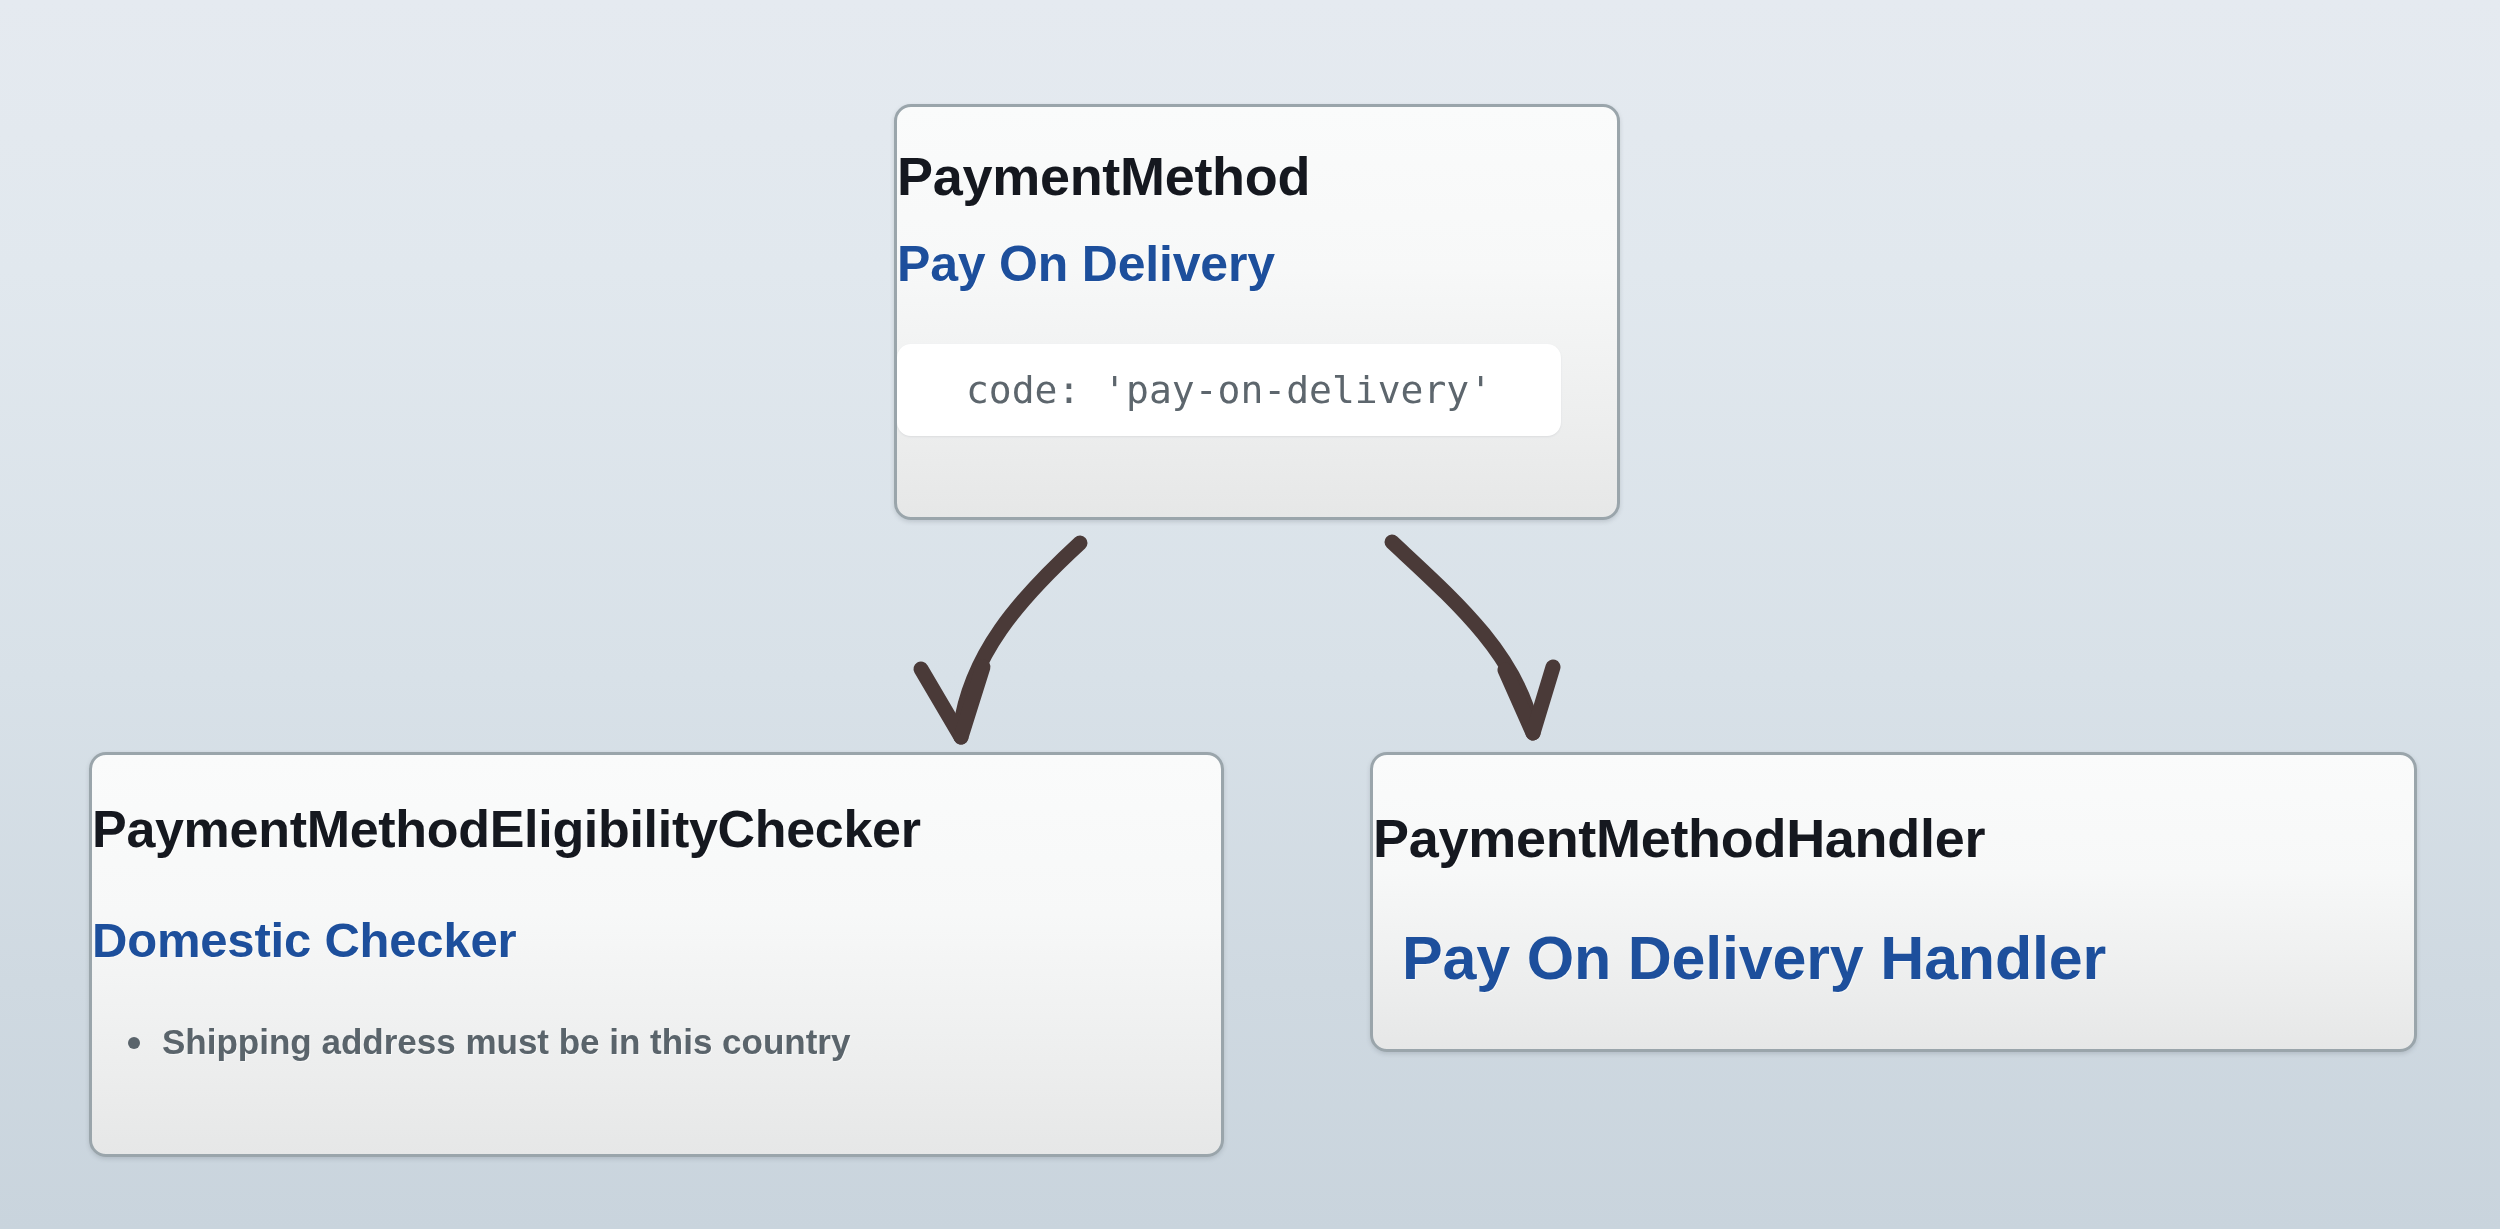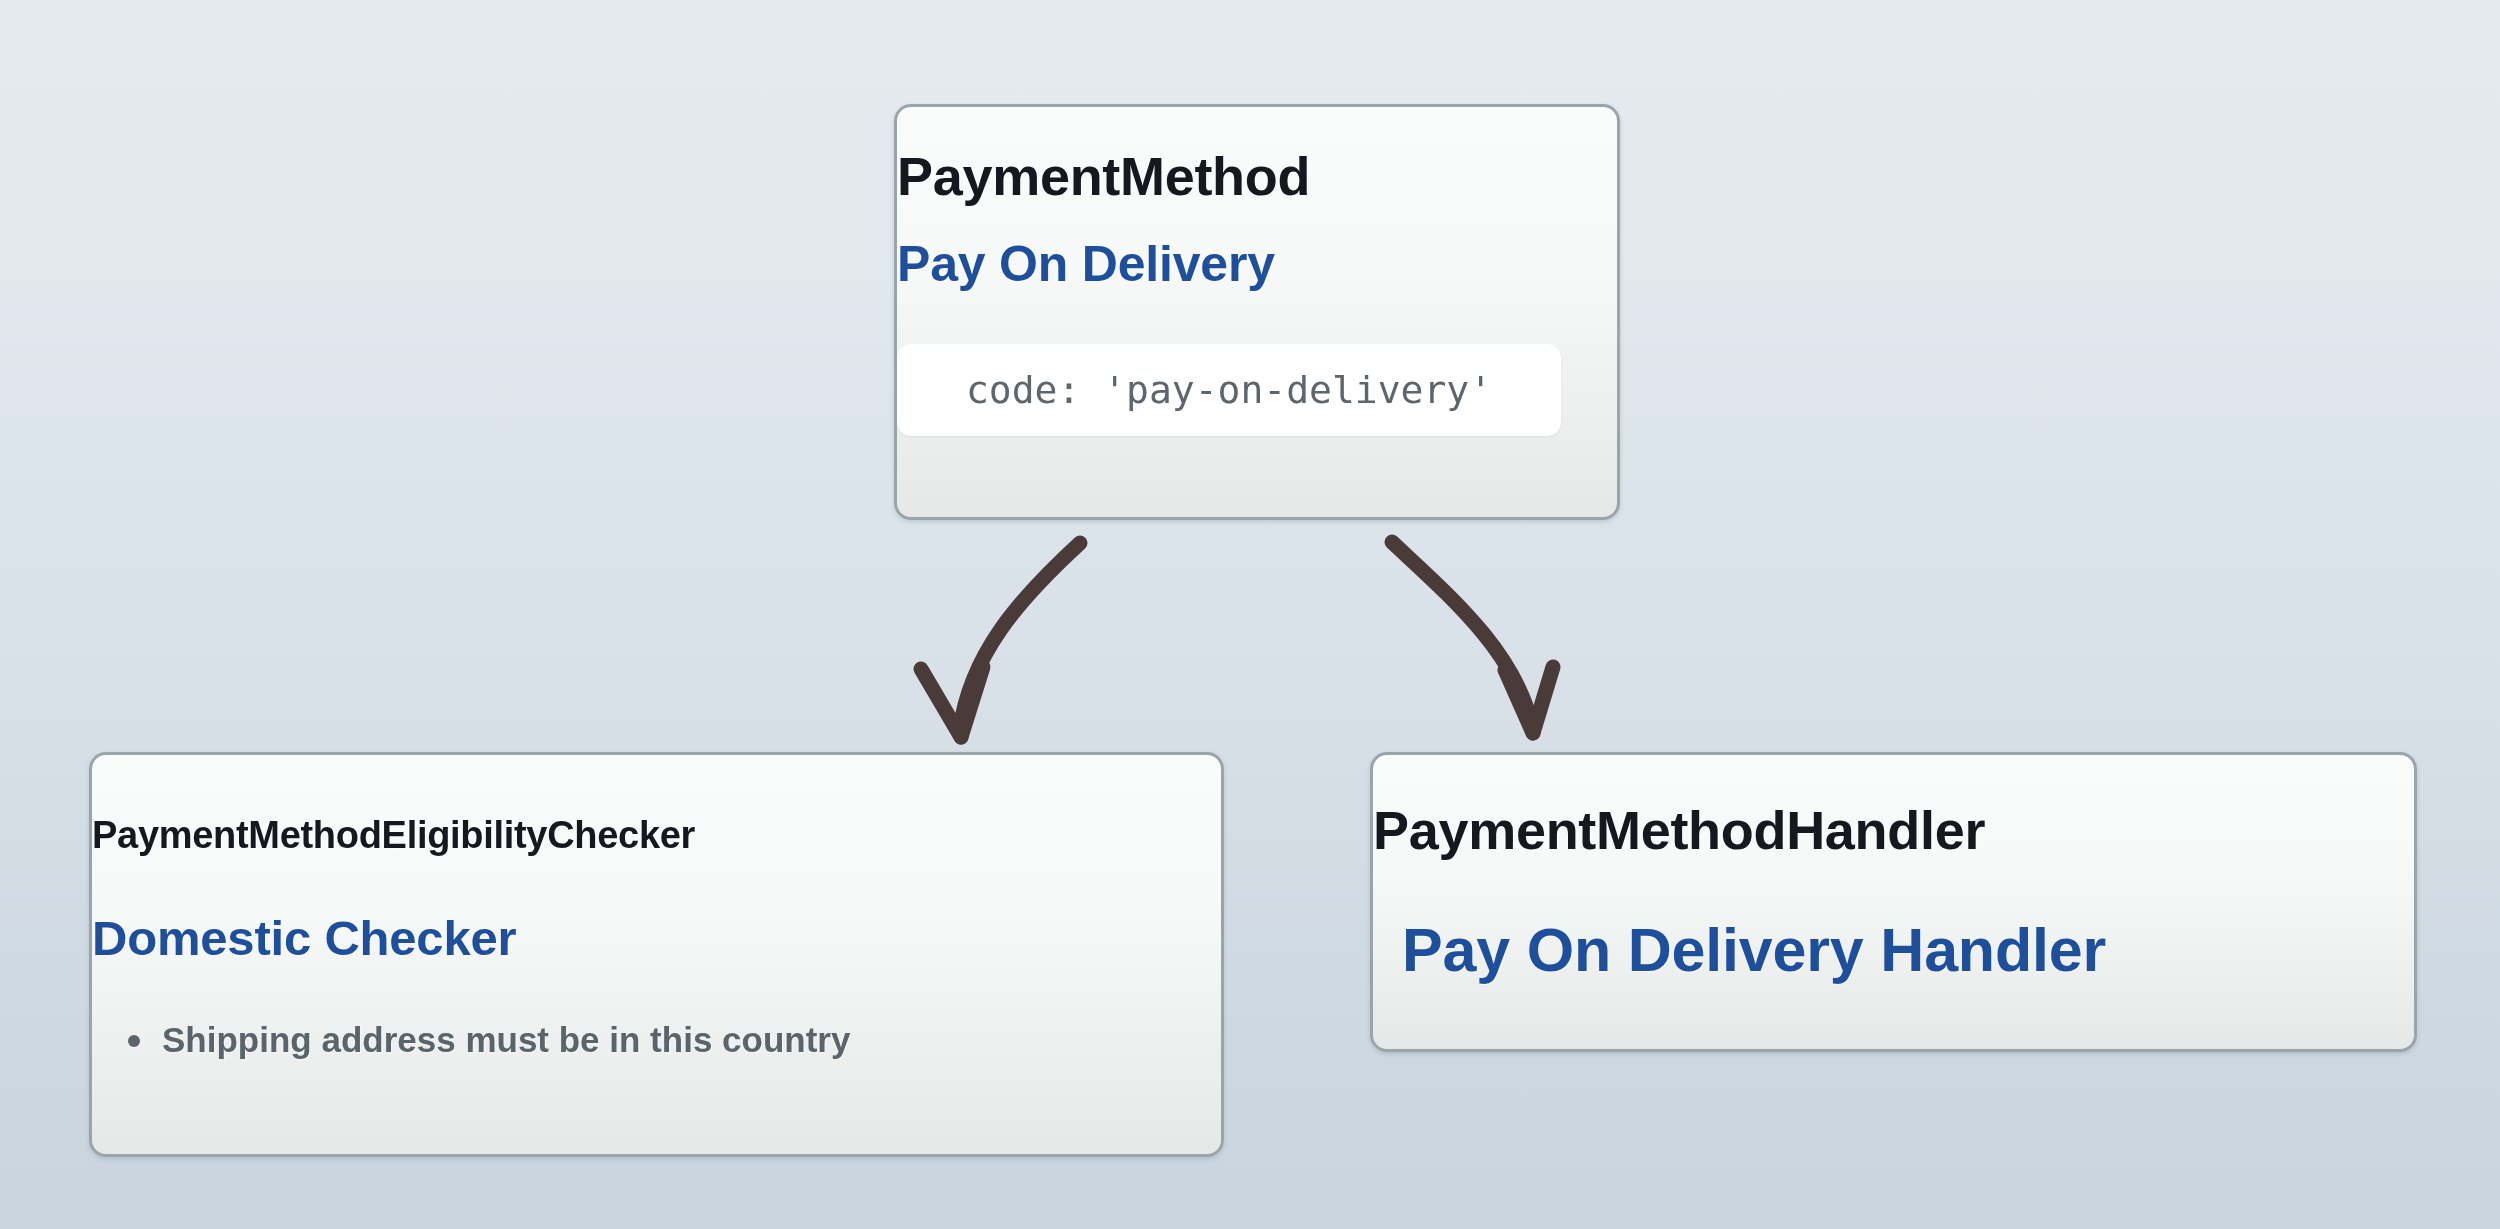--- a/index.html
+++ b/index.html
@@ -126,44 +126,44 @@
   }
 
   #node-eligibility-checker {
     left: 89px;
     top: 752px;
     width: 1135px;
     height: 405px;
     padding-top: 16px;
   }
   #node-eligibility-checker .node-title {
-    font-size: 38px;
-    line-height: 1.18;
-    margin-top: 42px;
+    font-size: 52px;
+    line-height: 1.18;
+    margin-top: 28px;
   }
   #node-eligibility-checker .node-subtitle {
     font-size: 49px;
     line-height: 1.18;
     margin-top: 52px;
   }
   #node-eligibility-checker .bullet-list {
     margin-top: 52px;
     padding-left: 36px;
     box-sizing: border-box;
   }
   #node-eligibility-checker .bullet-item {
     font-size: 35px;
   }
 
   #node-payment-handler {
     left: 1370px;
     top: 752px;
     width: 1047px;
     height: 300px;
-    padding-top: 16px;
+    padding-top: 24px;
   }
   #node-payment-handler .node-title {
     font-size: 54px;
     line-height: 1.18;
     margin-top: 28px;
   }
   #node-payment-handler .node-subtitle {
     font-size: 61px;
     line-height: 1.18;
     margin-top: 52px;

